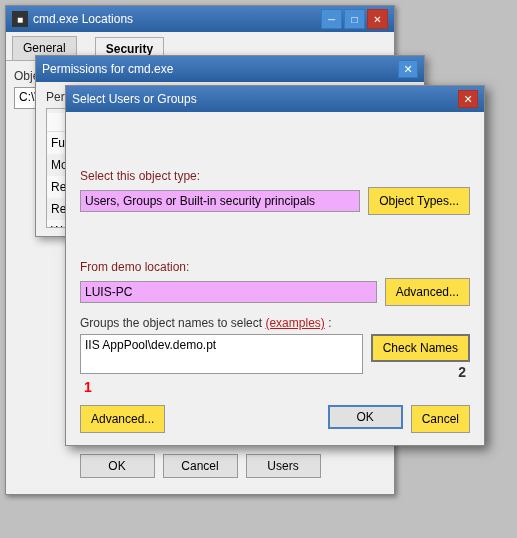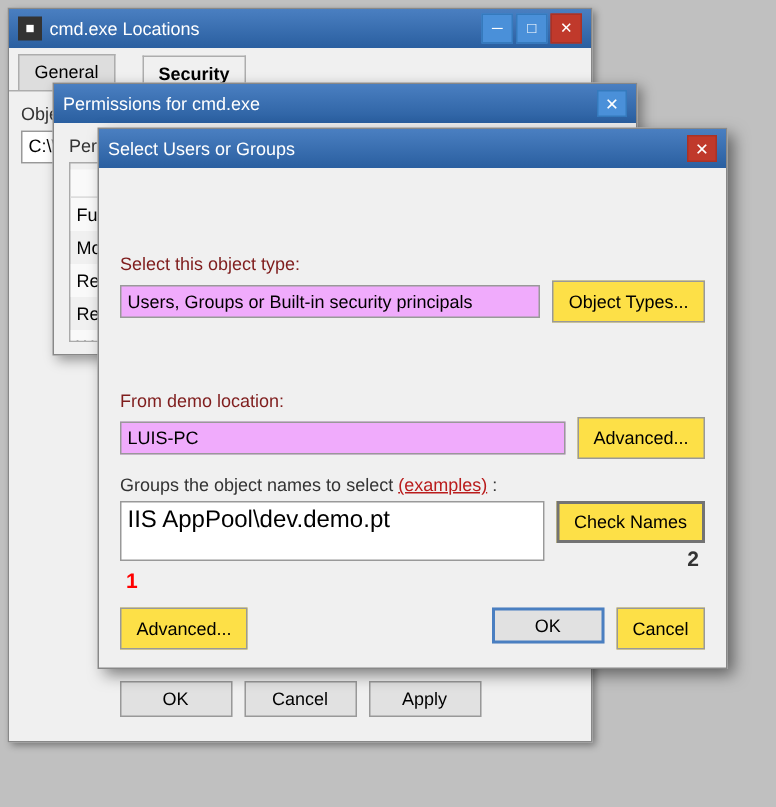--- a/index.html
+++ b/index.html
@@ -223,21 +223,21 @@
       color: #b91c1c;
       text-decoration: underline;
       cursor: pointer;
     }
     .names-textarea {
       width: 100%;
       height: 40px;
       border: 1px solid #999;
       background: white;
       padding: 3px 4px;
-      font-size: 16px;
+      font-size: 12px;
       resize: none;
       font-family: inherit;
     }
     .names-row {
       display: flex;
       align-items: flex-start;
       gap: 8px;
     }
     .names-left {
       flex: 1;
@@ -362,21 +362,21 @@
     <div class="tab">General</div>
     <div class="tab active">Security</div>
   </div>
   <div class="window-content-bg">
     <div class="content-label">Object:</div>
     <div class="content-field">C:\WINDOWS\Sy... ³²...</div>
   </div>
   <div class="bg-bottom-buttons">
     <button class="btn-win">OK</button>
     <button class="btn-win">Cancel</button>
-    <button class="btn-win">Apply</button>
+    <button class="btn-win">Users</button>
   </div>
 </div>
 
 <div class="dialog-permissions">
   <div class="dialog-titlebar">
     <span>Permissions for cmd.exe</span>
     <div class="close-x">✕</div>
   </div>
   <div class="perms-window-content">
     <div style="font-size:12px;margin-bottom:4px;color:#333;">Permissions for:</div>

